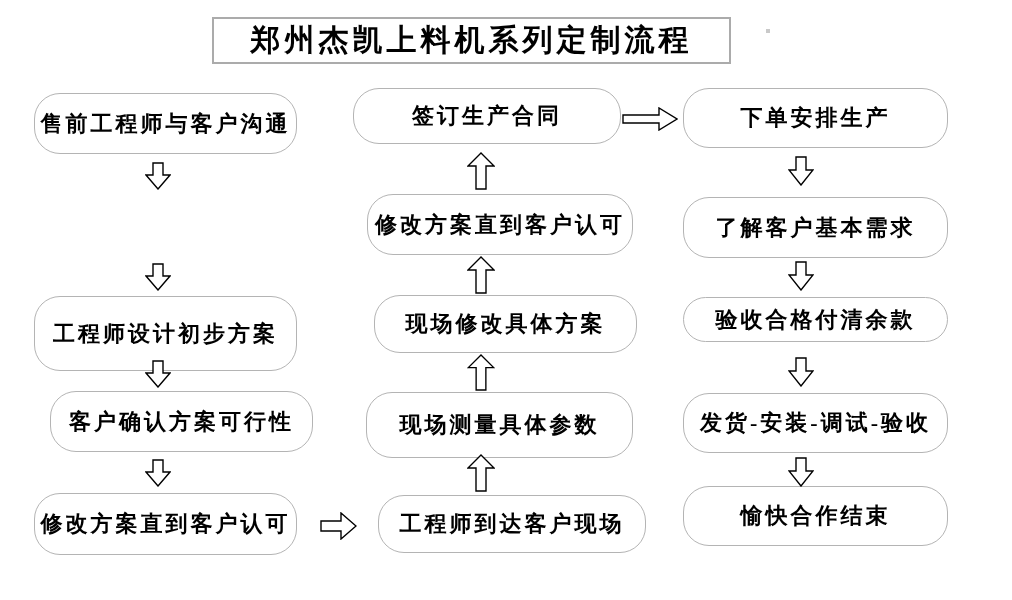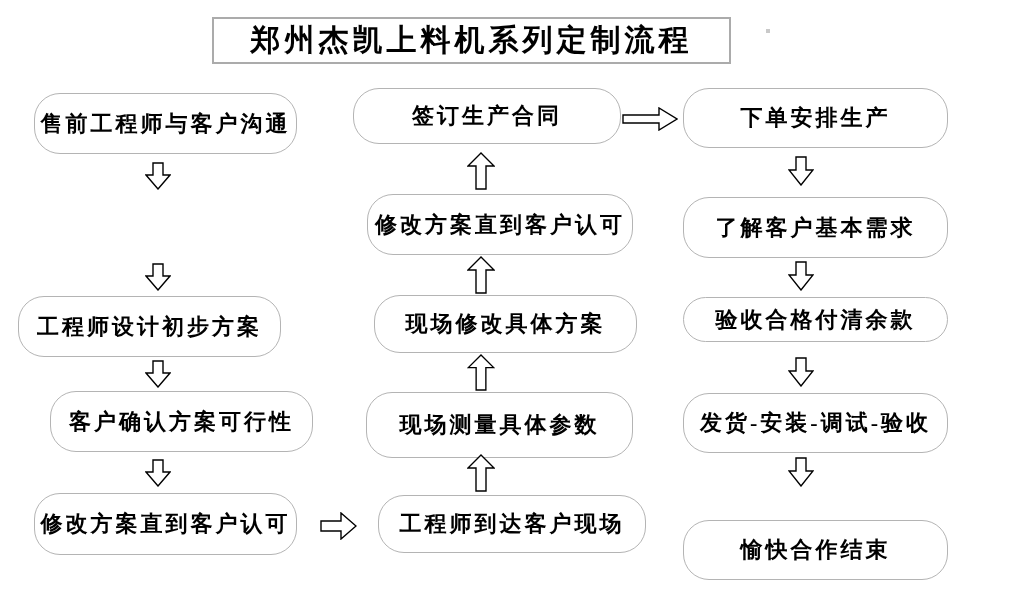--- a/index.html
+++ b/index.html
@@ -76,21 +76,21 @@
 <div class="canvas">
 
   <div class="title-box">
     <span class="title-text">郑州杰凯上料机系列定制流程</span>
   </div>
   <div class="stray-mark"></div>
 
   <div class="node" style="left:34px;top:93px;width:263px;height:61px">
     <span class="node-label">售前工程师与客户沟通</span>
   </div>
-  <div class="node" style="left:18px;top:296px;width:263px;height:61px">
+  <div class="node" style="left:34px;top:296px;width:263px;height:75px">
     <span class="node-label">工程师设计初步方案</span>
   </div>
   <div class="node" style="left:50px;top:391px;width:263px;height:61px">
     <span class="node-label">客户确认方案可行性</span>
   </div>
   <div class="node" style="left:34px;top:493px;width:263px;height:62px">
     <span class="node-label">修改方案直到客户认可</span>
   </div>
 
   <div class="node" style="left:353px;top:88px;width:268px;height:56px">
@@ -114,21 +114,21 @@
   </div>
   <div class="node" style="left:683px;top:197px;width:265px;height:61px">
     <span class="node-label">了解客户基本需求</span>
   </div>
   <div class="node" style="left:683px;top:297px;width:265px;height:45px">
     <span class="node-label">验收合格付清余款</span>
   </div>
   <div class="node" style="left:683px;top:393px;width:265px;height:60px">
     <span class="node-label">发货-安装-调试-验收</span>
   </div>
-  <div class="node" style="left:683px;top:520px;width:265px;height:60px">
+  <div class="node" style="left:683px;top:486px;width:265px;height:60px">
     <span class="node-label">愉快合作结束</span>
   </div>
 
   <svg class="arrow" style="left:145px;top:162px" width="26" height="28" viewBox="0 0 26 28">
       <path d="M8 1 L18 1 L18 13 L25 13 L13 27 L1 13 L8 13 Z"></path>
     </svg>
   <svg class="arrow" style="left:145px;top:263px" width="26" height="28" viewBox="0 0 26 28">
       <path d="M8 1 L18 1 L18 13 L25 13 L13 27 L1 13 L8 13 Z"></path>
     </svg>
   <svg class="arrow" style="left:145px;top:360px" width="26" height="28" viewBox="0 0 26 28">

